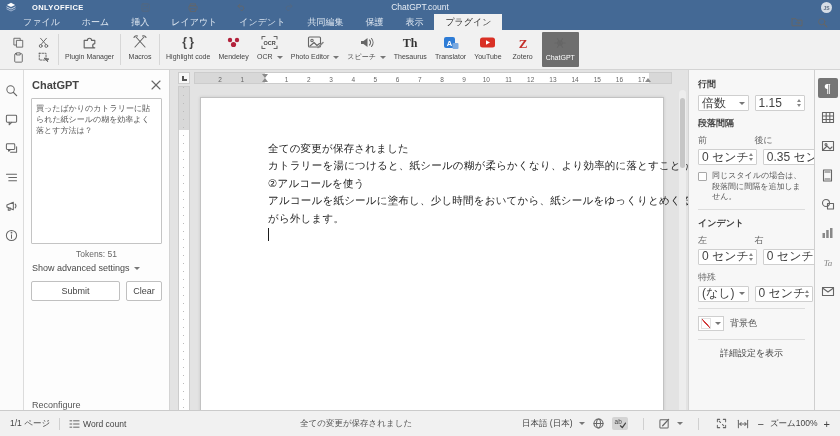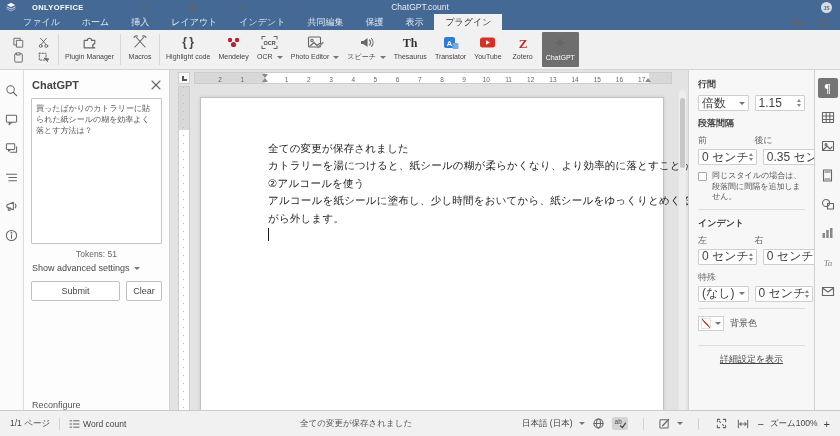--- a/index.html
+++ b/index.html
@@ -80,24 +80,24 @@
   .ctrl .val{flex:1;text-align:left;white-space:nowrap}
   .ctrl .val.left{text-align:left}
   .spin-btns{display:flex;flex-direction:column;gap:2px}
   .tri-up{width:0;height:0;border-left:2.5px solid transparent;border-right:2.5px solid transparent;border-bottom:3px solid #888}
   .tri-dn{width:0;height:0;border-left:2.5px solid transparent;border-right:2.5px solid transparent;border-top:3px solid #888}
   .caret{width:0;height:0;border-left:3px solid transparent;border-right:3px solid transparent;border-top:3.5px solid #777;display:inline-block;margin-left:4px}
   .chk-row{display:flex;gap:5px;margin:2px 0 6px}
   .chk{width:9px;height:9px;border:1px solid #a8a8a8;background:#fff;border-radius:1px;flex:none;margin-top:1px}
   .chk-txt{font-size:8px;line-height:10.5px;color:#555}
   .hr{border-top:1px solid #ddd;margin:6px 0 7px}
-  .color-row{display:flex;align-items:center;gap:6px;margin-bottom:14px}
+  .color-row{display:flex;align-items:center;gap:6px;margin-bottom:8px}
   .color-btn{width:26px;height:15px;background:#fff;border:1px solid #cfcfcf;display:flex;align-items:center;padding:0 2px}
   .color-swatch{flex:1;height:11px;background:linear-gradient(to top right,transparent 44%,#d23b3b 46%,#d23b3b 54%,transparent 56%),#fff;border:1px solid #e2e2e2}
-  .adv-link{text-align:center;color:#444;text-decoration:underline;margin-top:4px}
+  .adv-link{text-align:center;color:#444;margin-top:4px}
 
   
   .right-strip{width:26px;background:#f7f7f7;border-left:1px solid #cfcfcf;display:flex;flex-direction:column;align-items:center;padding-top:8px;gap:9px}
   .rsi{width:20px;height:20px;display:flex;align-items:center;justify-content:center;border-radius:2px}
   .rsi.active{background:#757575}
   .rsi.active .pmark{color:#fff}
   .pmark{font-size:12px;color:#777;font-weight:bold;font-family:"Liberation Serif","DejaVu Serif",serif}
 
   
   .statusbar{position:absolute;left:0;bottom:0;width:840px;height:26px;background:#f1f1f1;border-top:1px solid #cbcbcb;display:flex;align-items:center;padding:0 10px;font-size:8.5px;color:#444}

